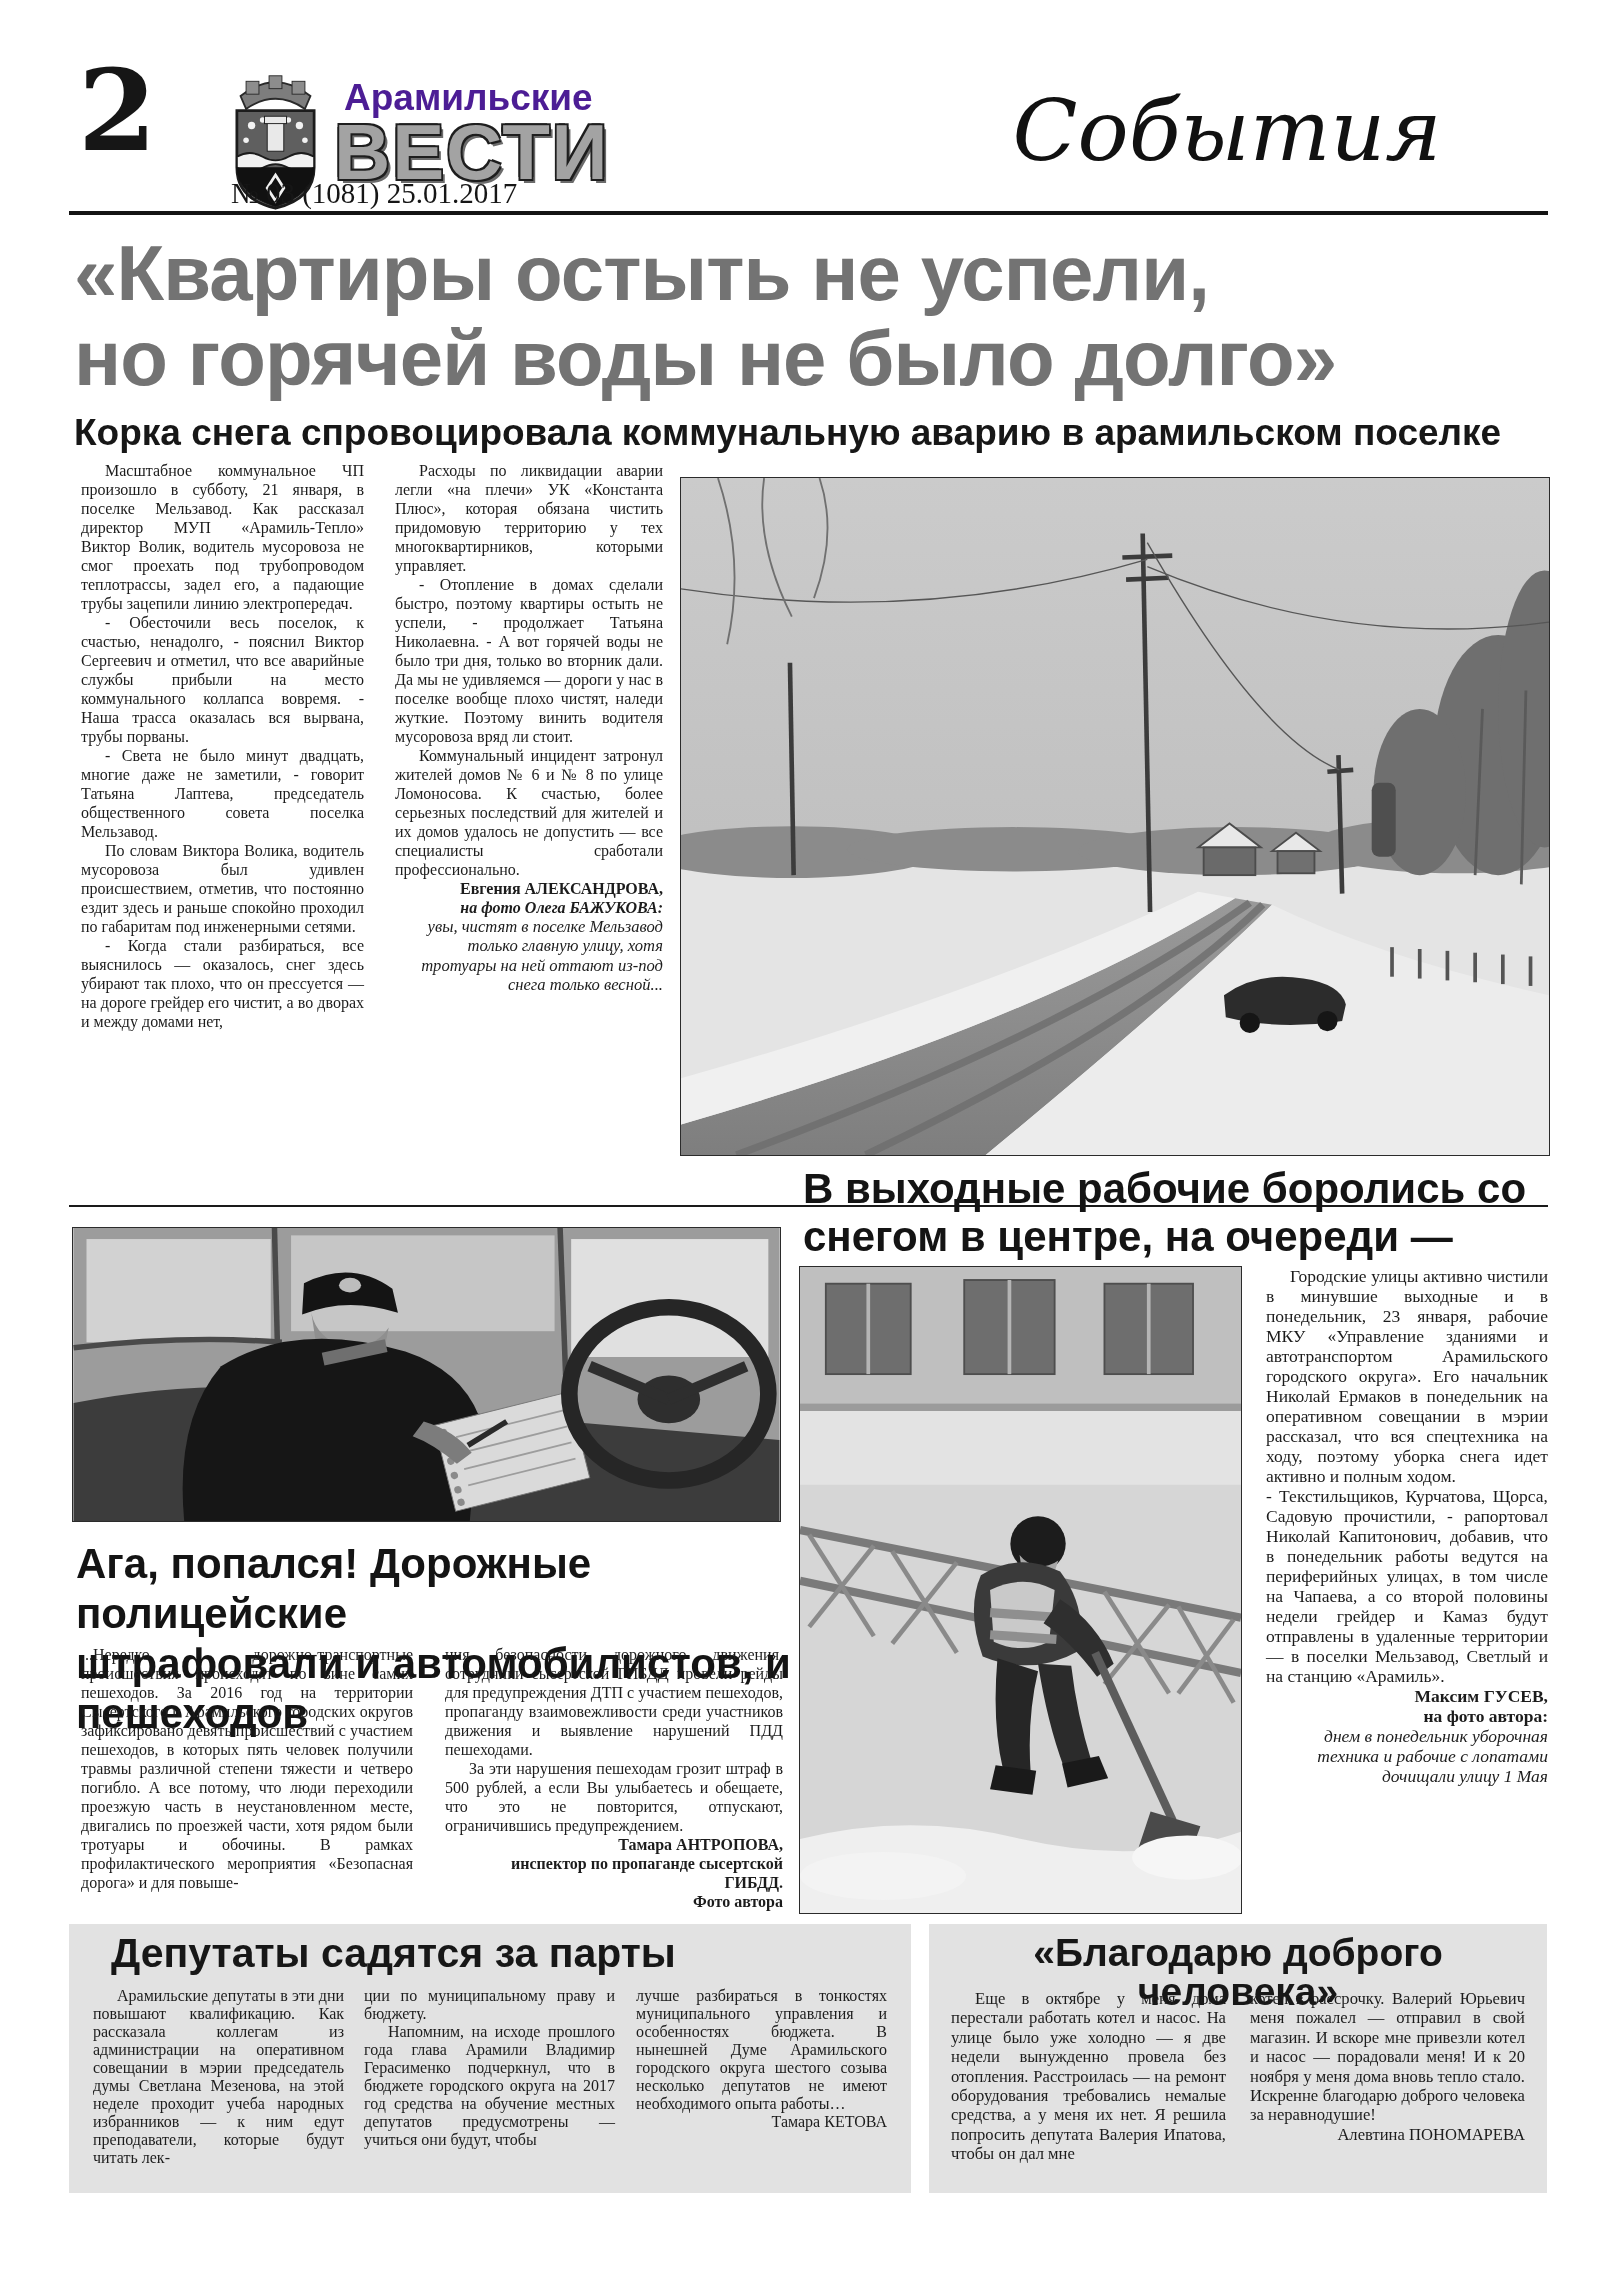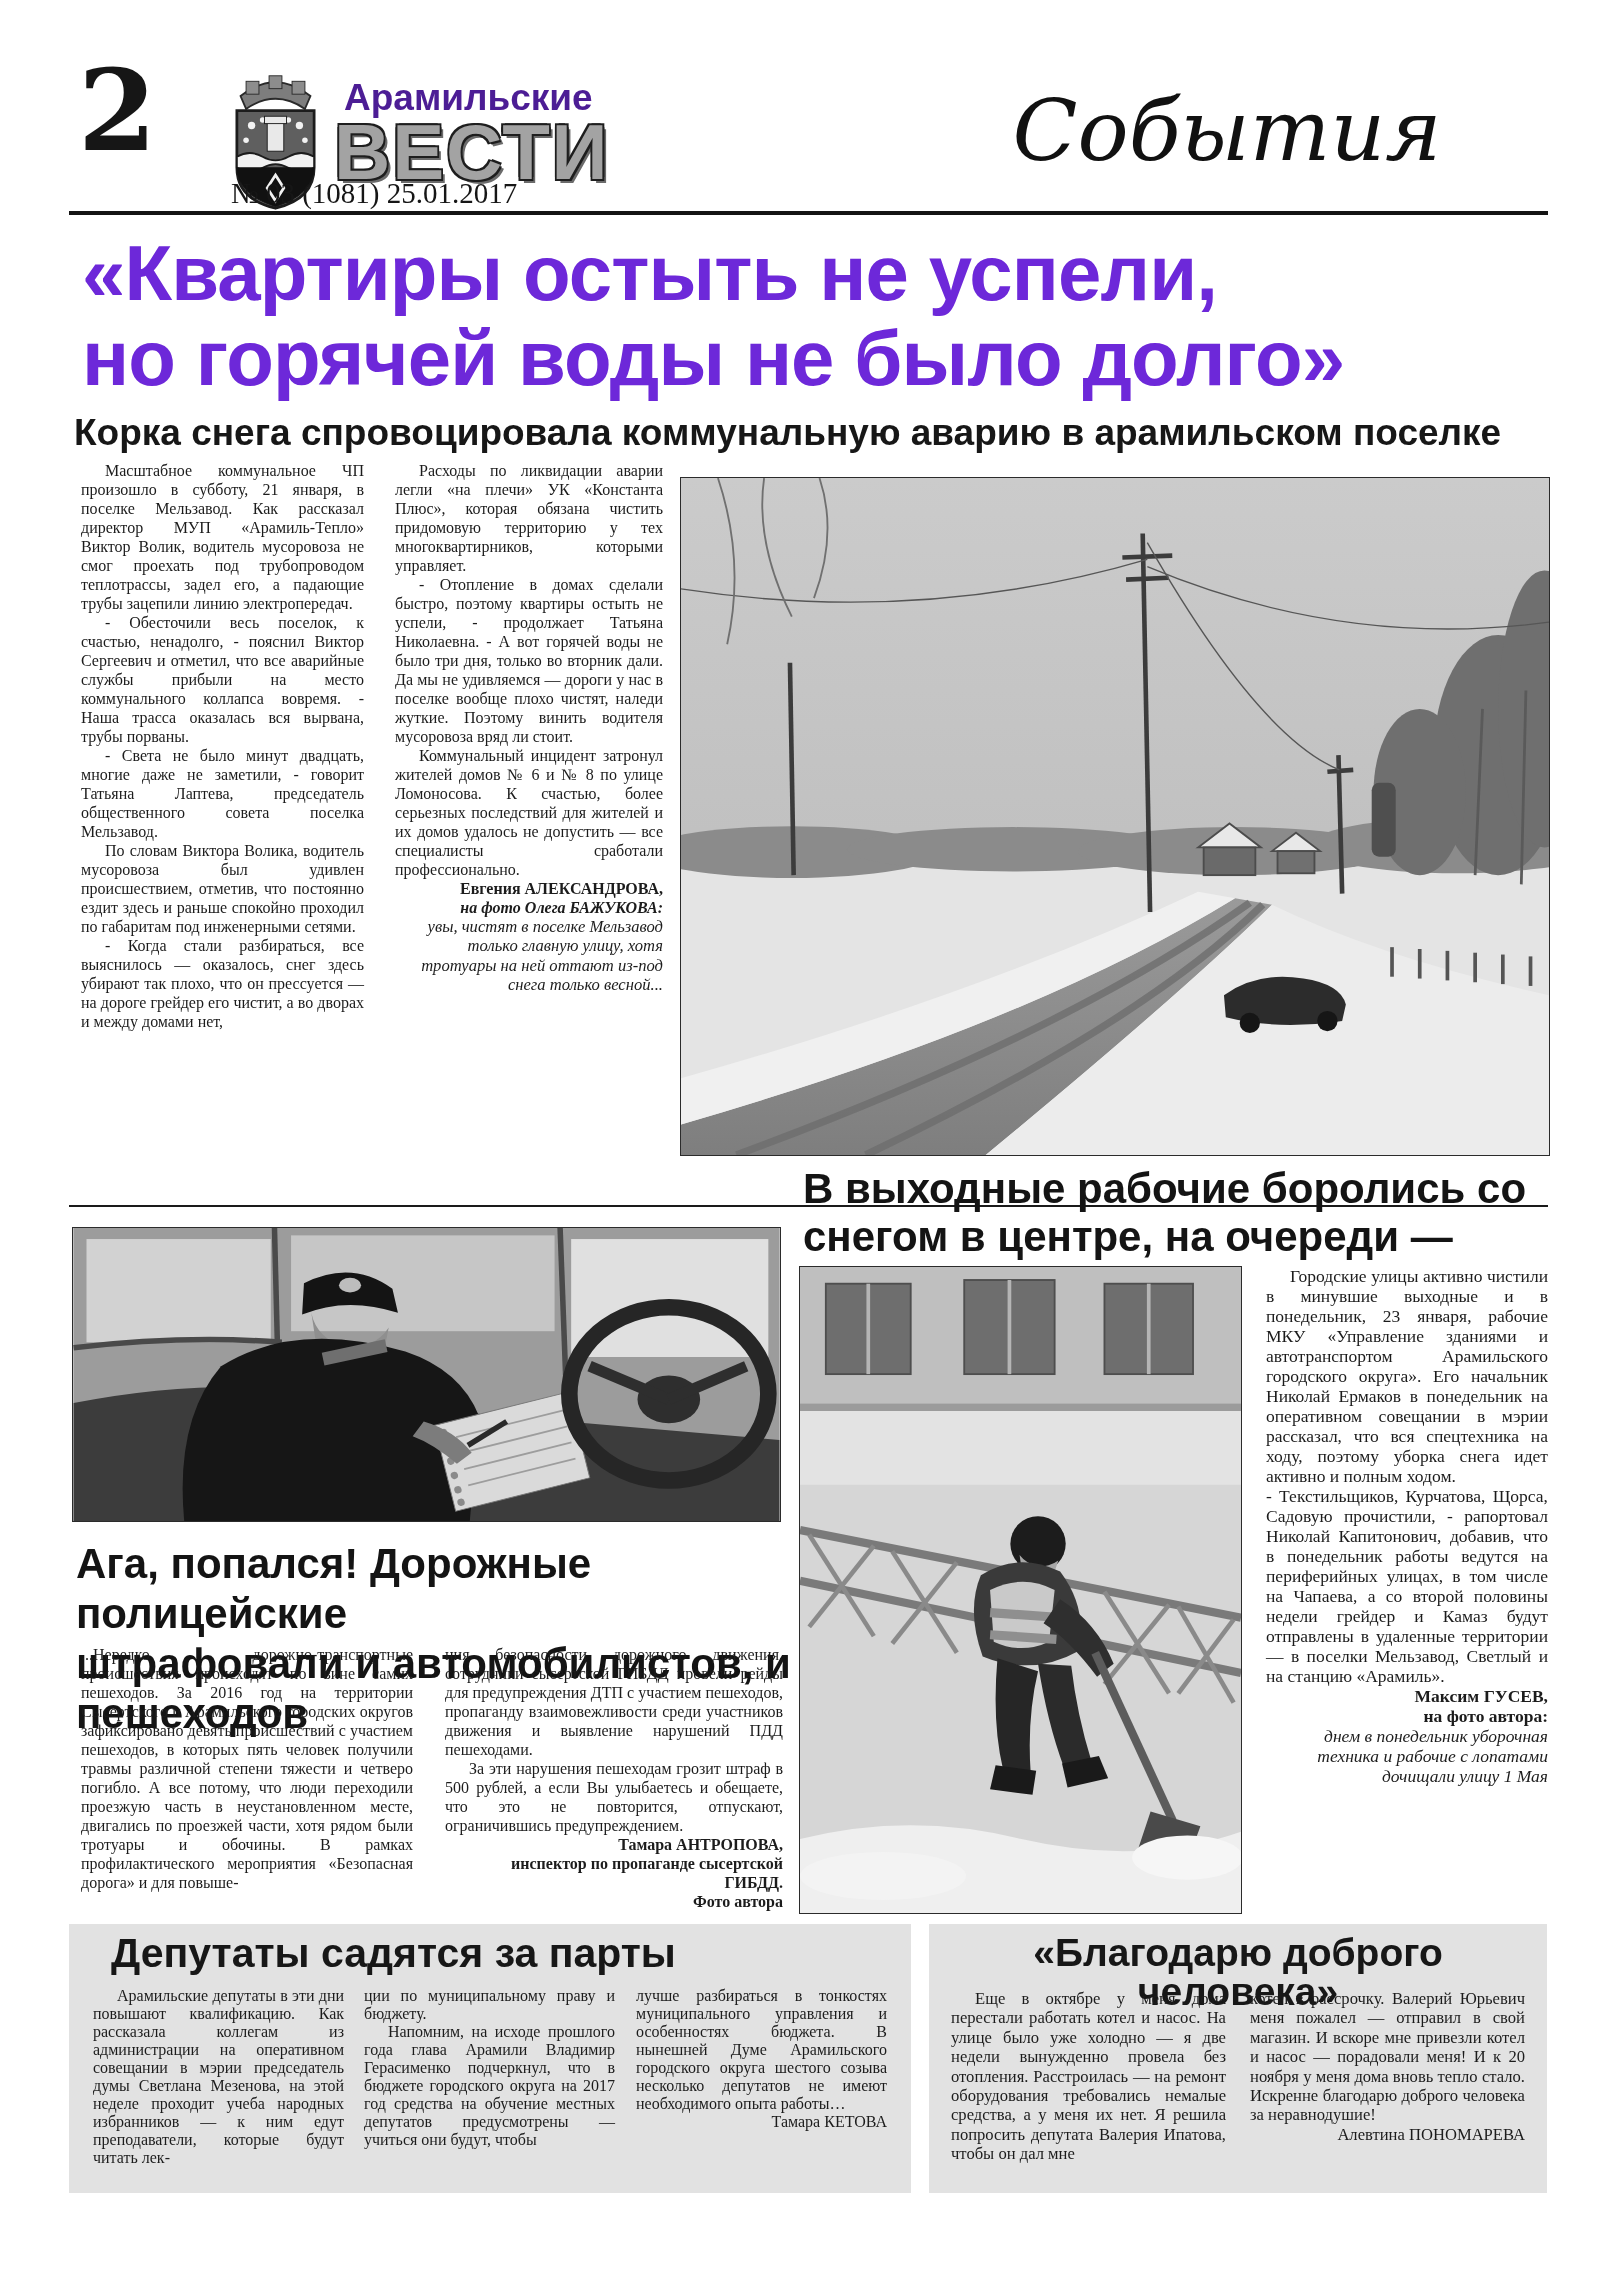--- a/index.html
+++ b/index.html
@@ -13,21 +13,21 @@
   .mast2{position:absolute;left:334px;top:113px;font:bold 78px/1 "Liberation Sans",sans-serif;color:#a3a3a3;
          letter-spacing:1.8px;
          text-shadow:-1.8px -1.8px 0 #1e1e1e,1.8px -1.8px 0 #1e1e1e,-1.8px 1.8px 0 #1e1e1e,1.8px 1.8px 0 #1e1e1e,3.7px 3.7px 0 #6b6b6b;}
   .issue{position:absolute;left:231px;top:179px;font:29px/1 "Liberation Serif",serif;color:#161616;}
   .section-title{position:absolute;left:904px;top:84px;width:646px;text-align:center;
          font:italic 85px/1.1 "DejaVu Serif",serif;color:#111;}
   .header-rule{position:absolute;left:69px;top:211px;width:1479px;height:3.7px;background:#141414;}
 
   
   .h1-main{position:absolute;left:74px;top:231px;width:1477px;
-         font:bold 78px/85px "Liberation Sans",sans-serif;letter-spacing:-0.9px;color:#6d28d9;margin-left:8px;}
+         font:bold 78px/85px "Liberation Sans",sans-serif;letter-spacing:-0.9px;color:#737373;}
   .h2-sub{position:absolute;left:74px;top:412px;width:1477px;
          font:bold 37px/41px "Liberation Sans",sans-serif;color:#171717;}
   .h-block{font-family:"Liberation Sans",sans-serif;font-weight:bold;color:#141414;}
 
   
   .body-col{position:absolute;text-align:justify;font:16px/19px "Liberation Serif",serif;color:#1c1c1c;}
   .body-col p{margin:0;text-indent:24px;}
   .body-col p.cont{text-indent:0;}
   .credit{margin-top:16.6px;text-align:right;font-weight:bold;text-indent:0;}
   .credit-it{text-align:right;font-weight:bold;font-style:italic;text-indent:0;}

